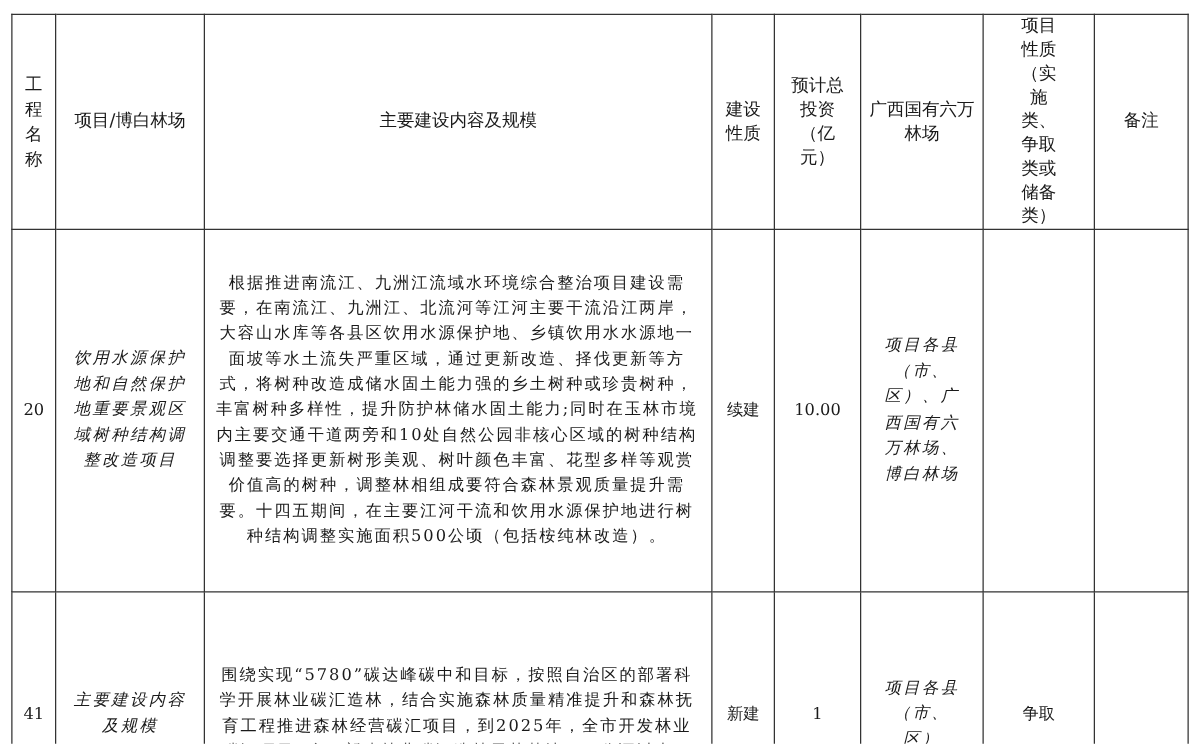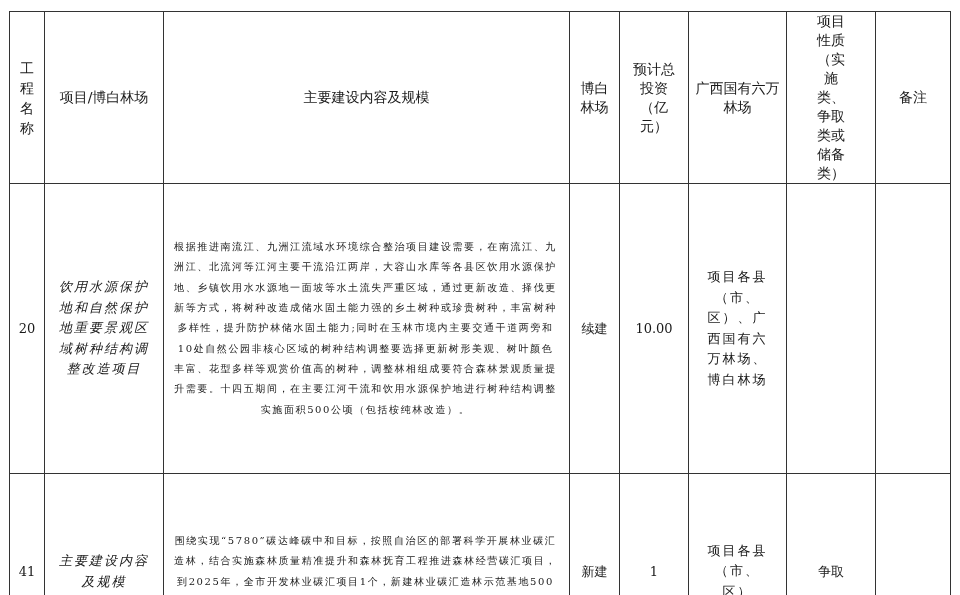--- a/index.html
+++ b/index.html
@@ -7,23 +7,23 @@
          font-family: "DejaVu Serif", "Liberation Serif", serif; color: #1a1a1a; }
   table.doc { position: absolute; left: 9px; top: 11px; border-collapse: collapse;
               table-layout: fixed; width: 941px; }
   table.doc td, table.doc th { border: 1.2px solid #333; padding: 0; text-align: center;
               vertical-align: middle; font-weight: normal; overflow: hidden; }
   th { font-family: "DejaVu Sans", "Liberation Sans", sans-serif; font-size: 14px; line-height: 19px; }
   td { font-size: 13px; line-height: 20px; }
   .hdr-row { height: 84px; }
   .row25 { height: 290px; }
   .row26 { height: 196px; }
-  .content { text-align: justify; padding: 0 10px 0 8px !important; letter-spacing: 1.6px; font-size: 10px; line-height: 20.3px; }
+  .content { text-align: justify; padding: 0 10px 0 8px !important; letter-spacing: 1.6px; font-size: 13px; line-height: 20.3px; }
   .name { padding: 0 8px !important; letter-spacing: 2px; line-height: 20.5px; font-style: italic; }
-  .loc { letter-spacing: 2px; padding: 0 18px !important; line-height: 20.5px; }
+  .loc { letter-spacing: 2px; padding: 0 18px !important; line-height: 20.5px; font-style: italic; }
 </style>
 </head>
 <body>
 
 <table class="doc">
   <colgroup>
     <col style="width:35px">
       <col style="width:119px">
       <col style="width:406px">
       <col style="width:50px">
@@ -33,21 +33,21 @@
       <col style="width:75px">
   </colgroup>
   <tbody>
       <tr class="hdr-row">
     <th style="white-space:pre-line;line-height:20px">工
 程
 名
 称</th>
     <th style="padding:0 14px">项目/博白林场</th>
     <th>主要建设内容及规模</th>
-    <th style="padding:0 8px">博白林场</th>
+    <th style="padding:0 8px">建设性质</th>
     <th style="padding:0 9px">预计总投资（亿元）</th>
     <th style="padding:0 6px">广西国有六万林场</th>
     <th style="padding:0 24px">项目性质（实施类、争取类或储备类）</th>
     <th>备注</th>
   </tr>
   <tr class="row25">
     <td>20</td>
     <td class="name">饮用水源保护地和自然保护地重要景观区域树种结构调整改造项目</td>
     <td class="content">根据推进南流江、九洲江流域水环境综合整治项目建设需要，在南流江、九洲江、北流河等江河主要干流沿江两岸，大容山水库等各县区饮用水源保护地、乡镇饮用水水源地一面坡等水土流失严重区域，通过更新改造、择伐更新等方式，将树种改造成储水固土能力强的乡土树种或珍贵树种，丰富树种多样性，提升防护林储水固土能力;同时在玉林市境内主要交通干道两旁和10处自然公园非核心区域的树种结构调整要选择更新树形美观、树叶颜色丰富、花型多样等观赏价值高的树种，调整林相组成要符合森林景观质量提升需要。十四五期间，在主要江河干流和饮用水源保护地进行树种结构调整实施面积500公顷（包括桉纯林改造）。</td>
     <td>续建</td>

